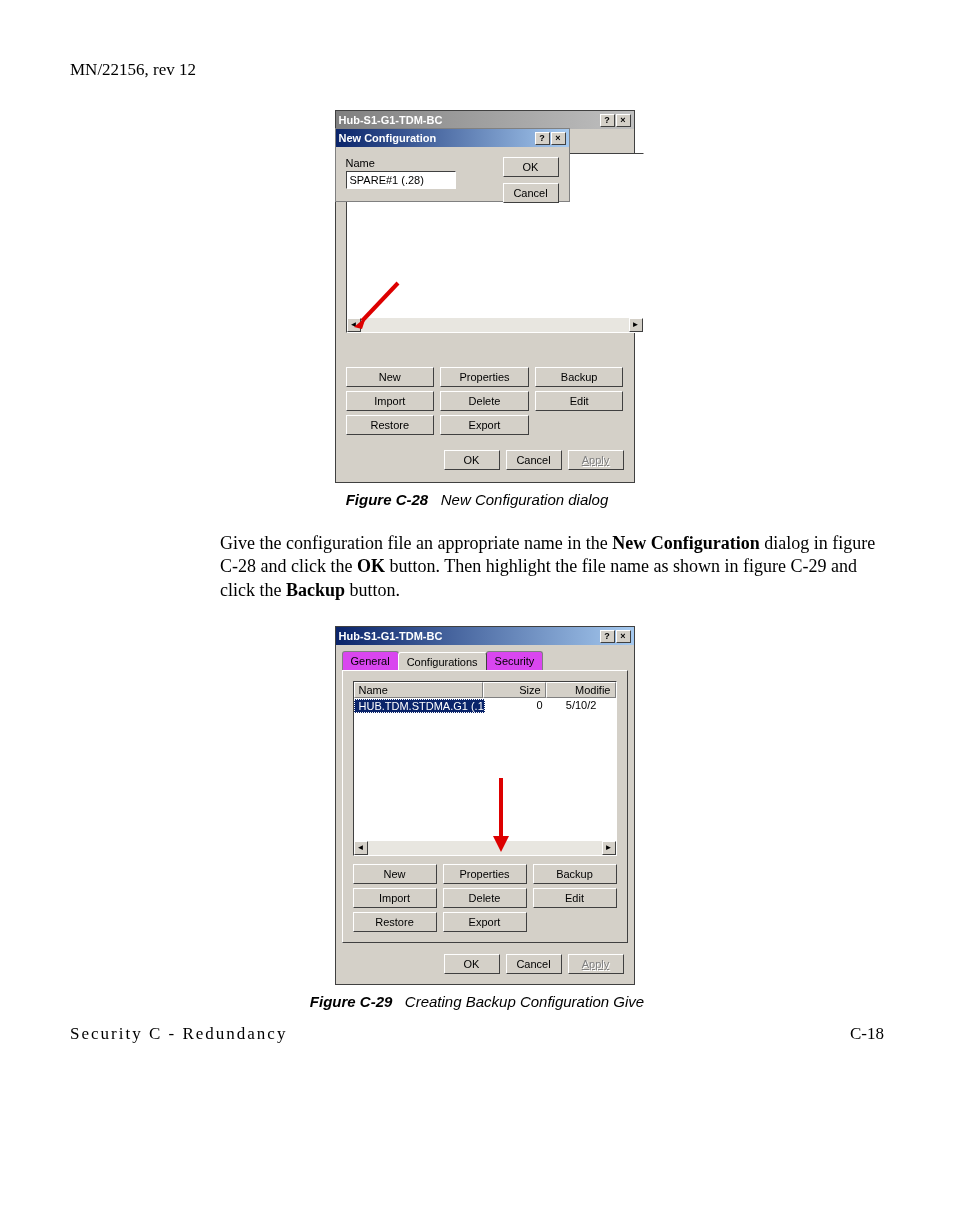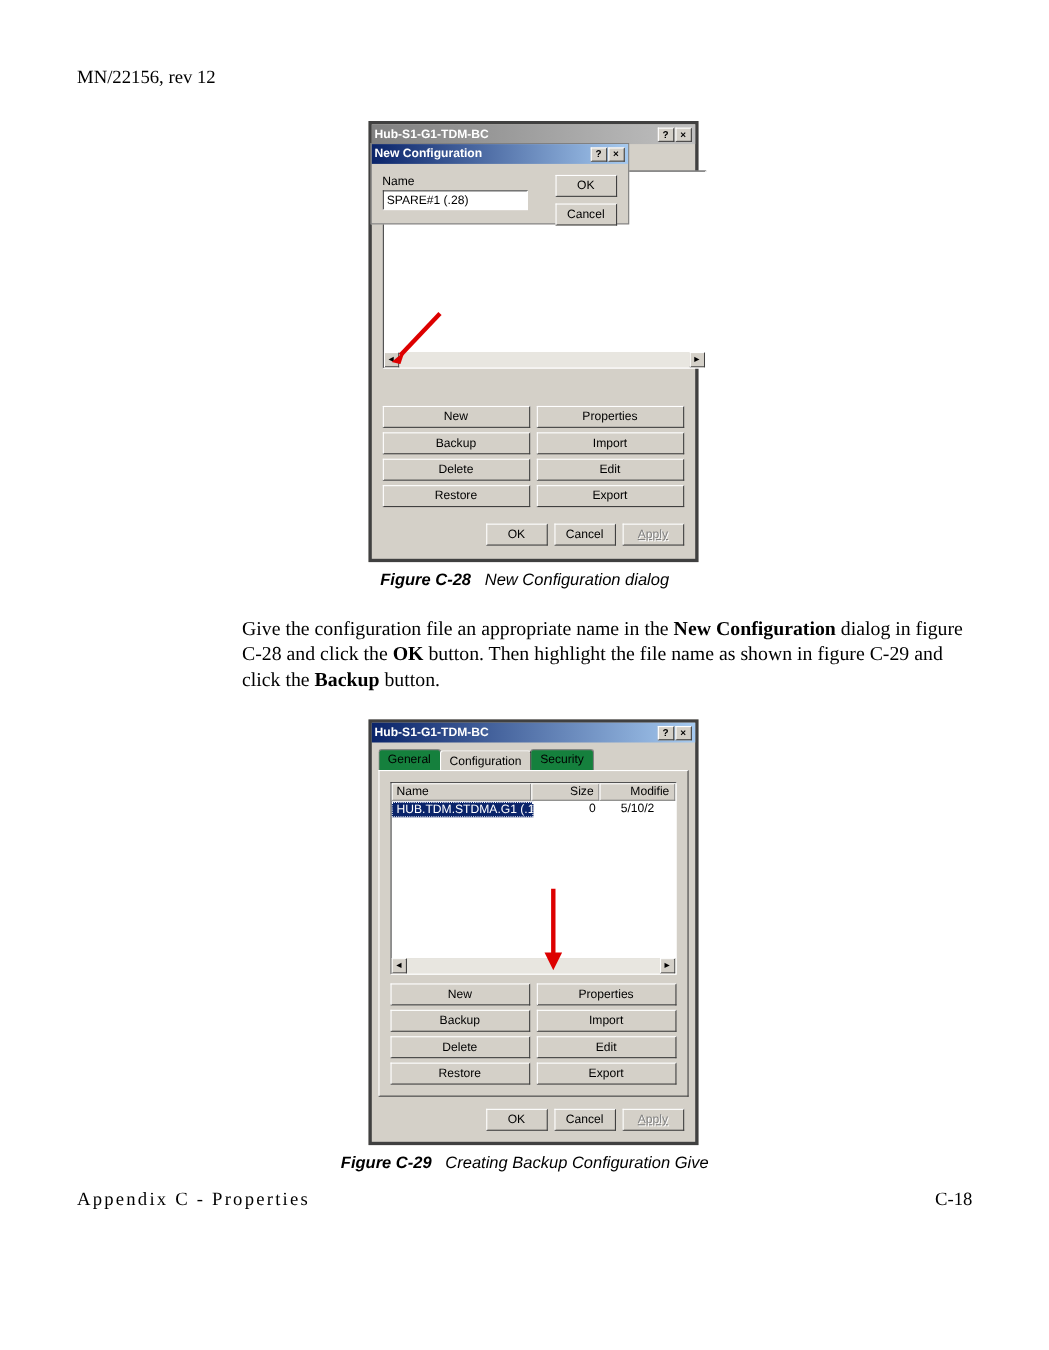--- a/index.html
+++ b/index.html
@@ -19,21 +19,21 @@
     margin-bottom: 30px;
   }
   .header-right { letter-spacing: 1px; }
   .dialog-wrap {
     display: flex;
     justify-content: center;
     margin-bottom: 8px;
   }
   .win-dialog {
     width: 300px;
-    border: 3px solid #404040;
+    border: 1px solid #404040;
     background: #d4d0c8;
     font-family: Tahoma, Arial, sans-serif;
     font-size: 11px;
     position: relative;
     margin-left: 15px;
   }
   .titlebar {
     display: flex;
     align-items: center;
     justify-content: space-between;
@@ -70,21 +70,21 @@
     width: 100%;
     height: 18px;
     border:1px solid #808080;
     border-top-color:#404040; border-left-color:#404040;
     border-right-color:#fff; border-bottom-color:#fff;
     background:#fff;
     font-family: Tahoma, Arial, sans-serif;
     font-size:11px;
     padding: 1px 3px;
   }
-  .text-input.narrow { width: 132px; }
+  .text-input.narrow { width: 110px; }
   .side-btns {
     position:absolute; right:10px; top:10px;
     display:flex; flex-direction:column; gap:6px;
   }
   .win-btn {
     height: 20px;
     min-width: 56px;
     padding: 0 6px;
     background:#d4d0c8;
     border:1px solid #404040;
@@ -138,37 +138,37 @@
   .scroll-btn {
     width:14px; height:14px;
     background:#d4d0c8;
     border:1px solid #fff;
     border-right-color:#404040; border-bottom-color:#404040;
     font-size:8px; line-height:12px; text-align:center;
   }
   .scroll-track { flex:1; background:#e8e6e0; }
   .btn-grid {
     display:grid;
-    grid-template-columns: repeat(2, 1fr);
+    grid-template-columns: repeat(3, 1fr);
     gap: 4px 6px;
     margin-top:8px;
   }
   .dialog-footer {
     display:flex;
     justify-content:flex-end;
     gap:6px;
     padding: 10px;
     border-top: 1px solid transparent;
   }
   .tabs { display:flex; padding: 6px 6px 0 6px; }
   .tab {
     padding: 2px 8px;
     border:1px solid #808080;
     border-bottom:none;
-    background:#15803d;
+    background:#d946ef;
     border-top-left-radius:3px; border-top-right-radius:3px;
     margin-right:-1px;
     line-height:14px;
   }
   .tab.active {
     background:#d4d0c8;
     border-color:#fff #404040 #d4d0c8 #fff;
     position:relative; top:1px;
   }
   .tab-panel {
@@ -303,21 +303,21 @@
     <div class="titlebar">
       <span>Hub-S1-G1-TDM-BC</span>
       <div class="titlebar-btns">
         <span class="tb-btn">?</span>
         <span class="tb-btn">×</span>
       </div>
     </div>
 
     <div class="tabs">
       <div class="tab">General</div>
-      <div class="tab active">Configuration</div>
+      <div class="tab active">Configurations</div>
       <div class="tab">Security</div>
     </div>
 
     <div class="tab-panel" style="position:relative;">
       <div class="listpane" style="height:175px; margin-top:0;">
         <div class="list-header">
           <div class="col" style="flex:1.6">Name</div>
           <div class="col" style="flex:0.7; text-align:right">Size</div>
           <div class="col" style="flex:0.8; text-align:right">Modifie</div>
         </div>
@@ -358,15 +358,15 @@
       <span class="win-btn disabled">Apply</span>
     </div>
   </div>
 </div>
 
 <div class="fig-caption">
   <span class="fig-id">Figure C-29</span>&nbsp;&nbsp;&nbsp;<span>Creating Backup Configuration Give</span>
 </div>
 
 <div class="footer">
-  <div class="footer-left">Appendix C - Properties</div>
+  <div class="footer-left">Security C - Redundancy</div>
   <div>C-18</div>
 </div>
 
 </body></html>

